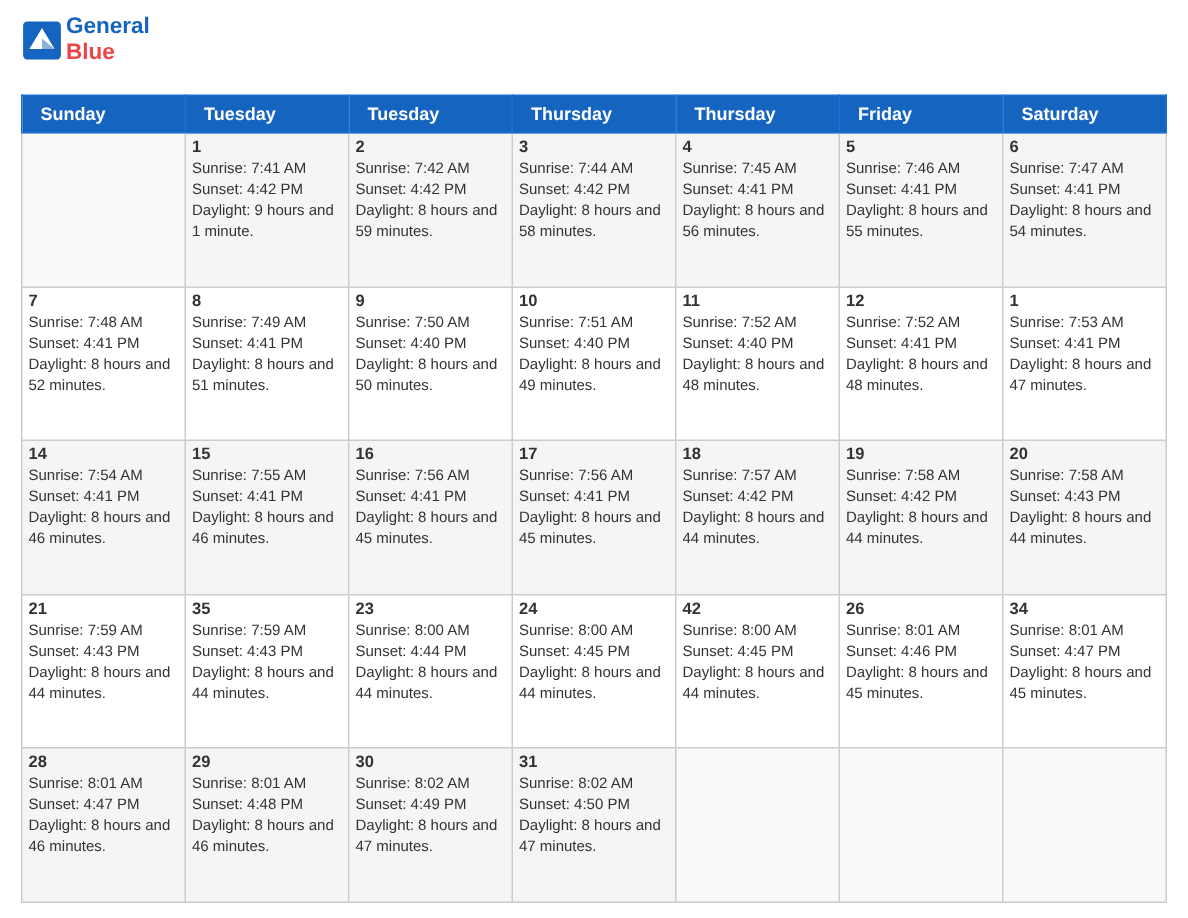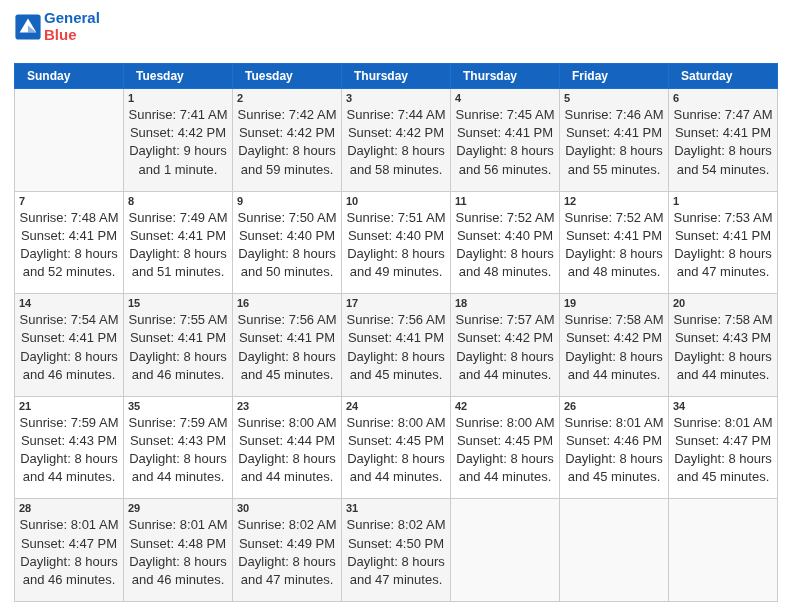--- a/index.html
+++ b/index.html
@@ -83,24 +83,23 @@
       background: #f9f9f9;
     }
     .day-num {
       font-size: 11px;
       font-weight: bold;
       color: #333;
       display: block;
       margin-bottom: 2px;
     }
     .day-info {
-      font-size: 13px;
+      font-size: 10px;
       color: #333;
       line-height: 1.4;
-      text-align: center;
     }
     .row-shade {
       background: #f5f5f5;
     }
   </style>
 </head>
 <body>
 
 <div class="page">
   <div class="header">

